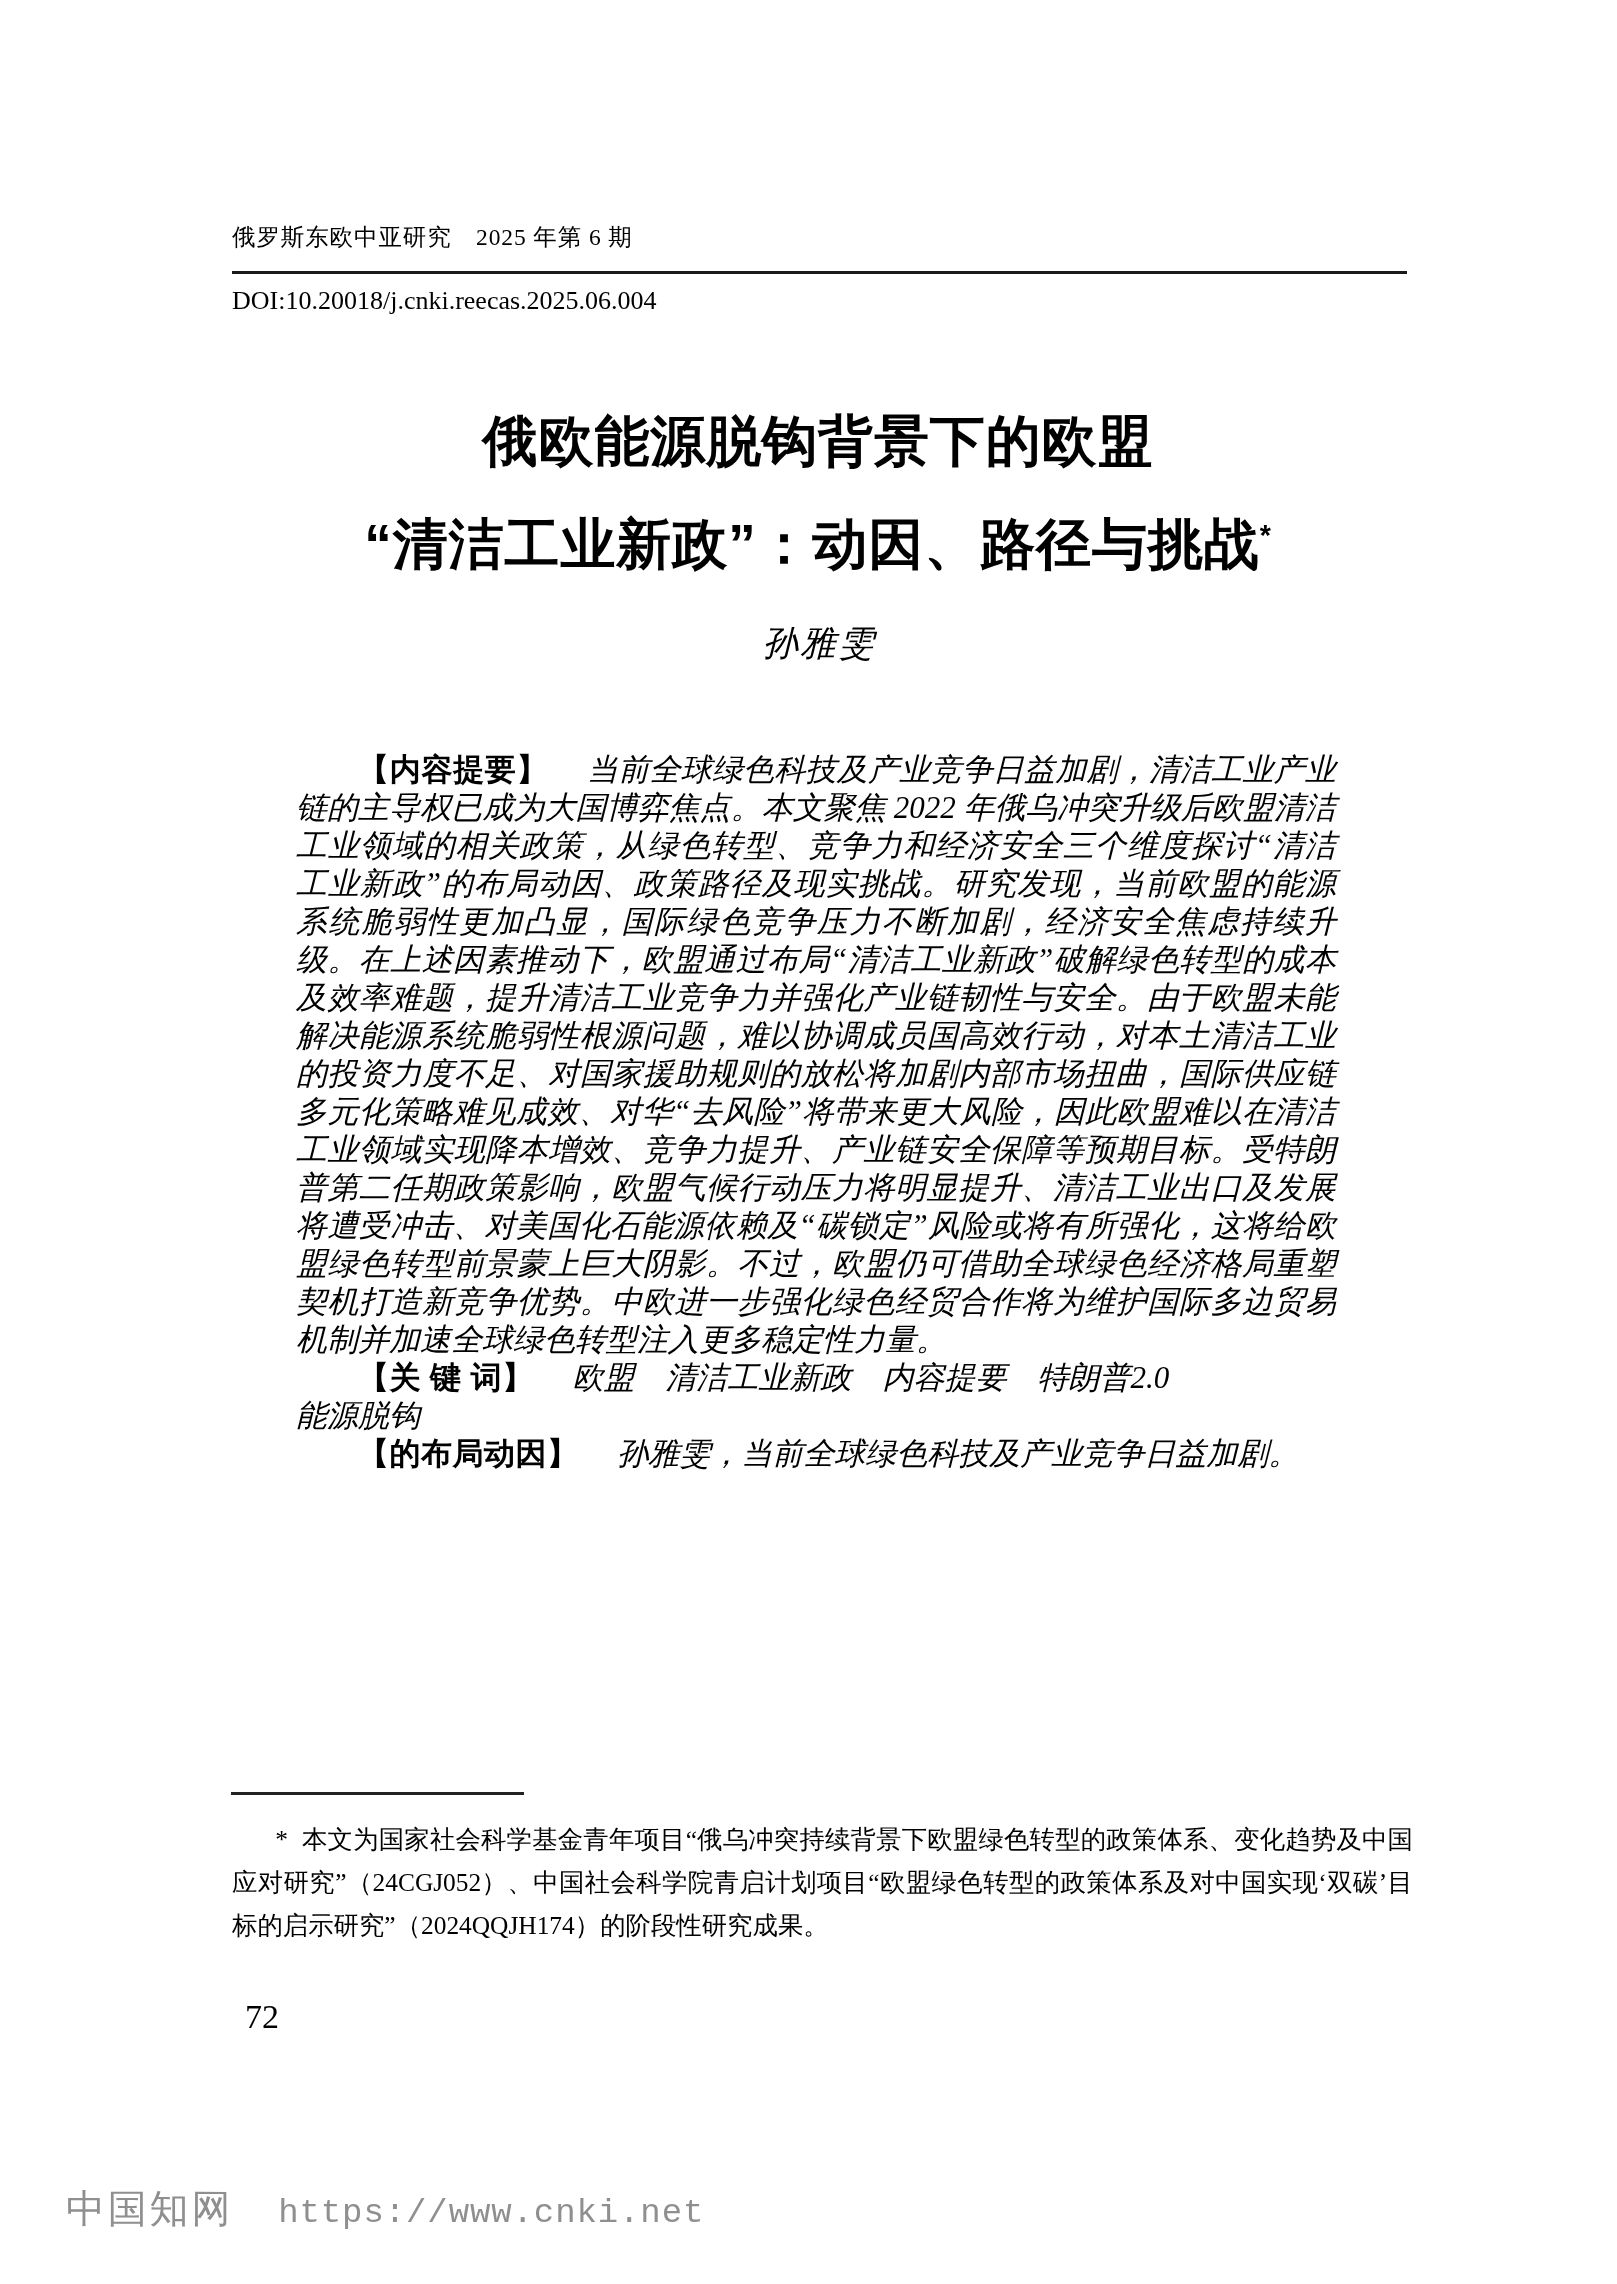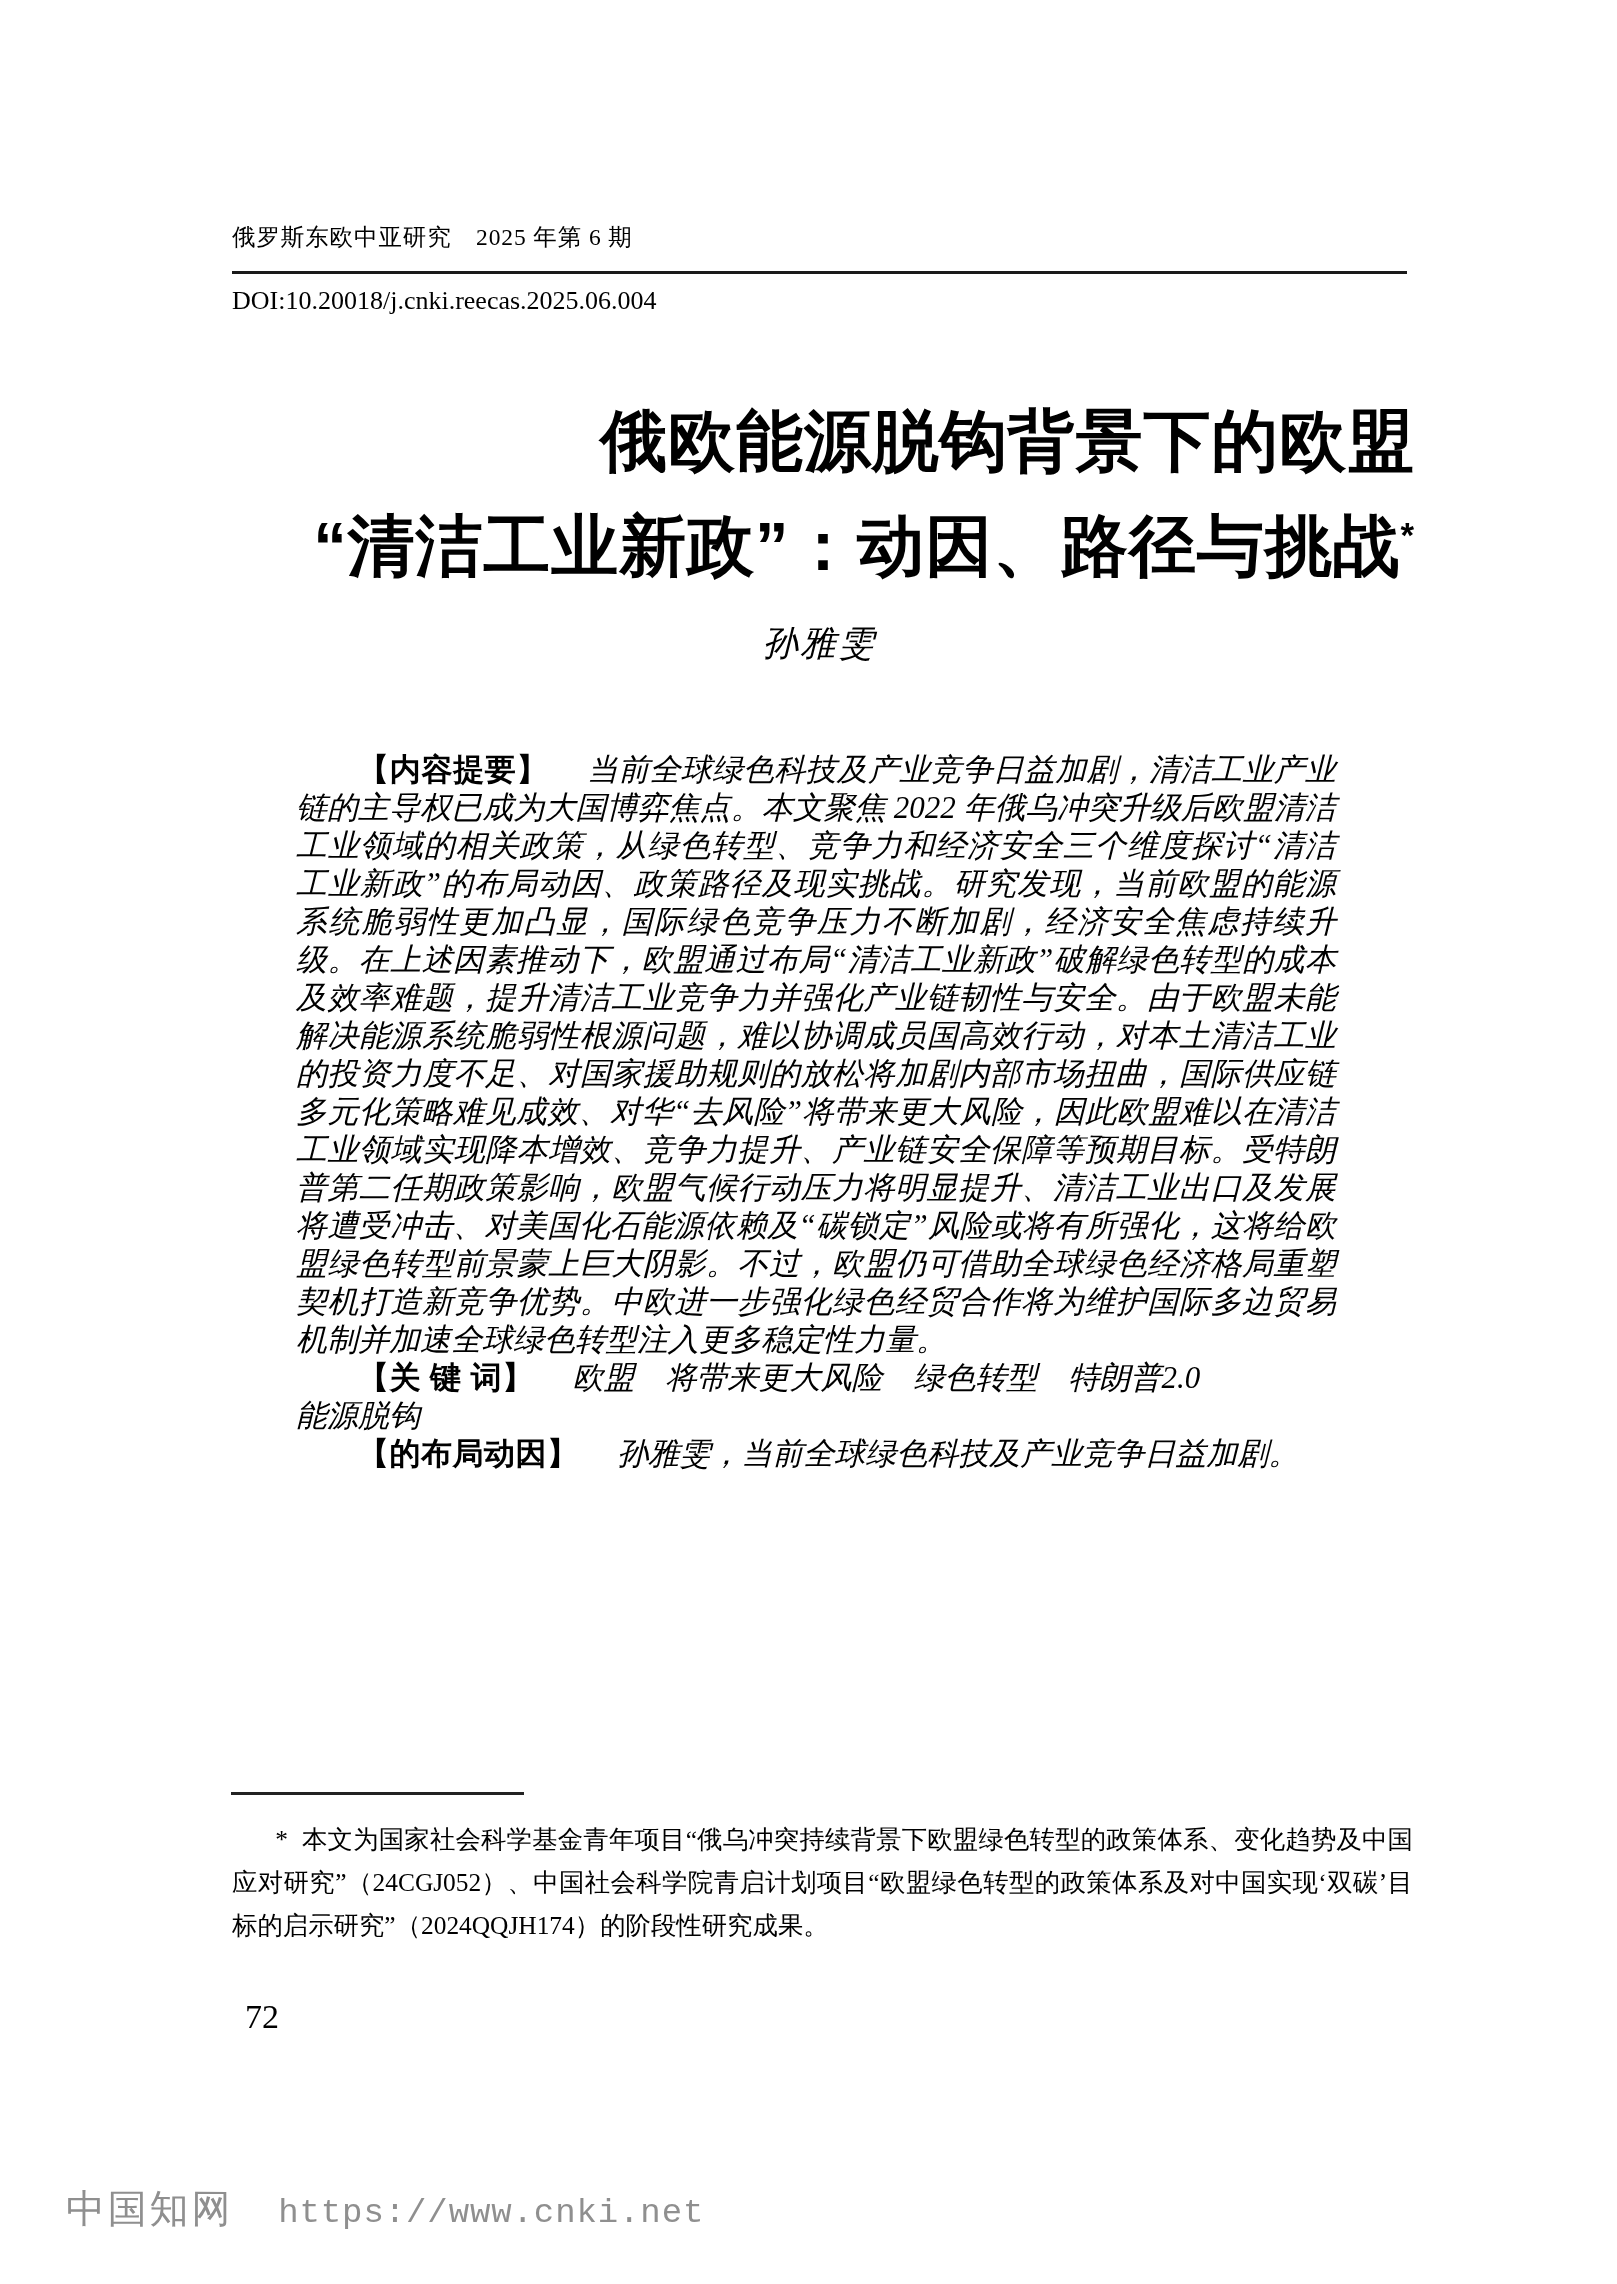--- a/index.html
+++ b/index.html
@@ -41,24 +41,24 @@
     font-size: 26px;
     white-space: nowrap;
   }
 
   
   .title-block {
     position: absolute;
     left: 221px;
     top: 394px;
     width: 1194px;
-    text-align: right;
+    text-align: center;
     font-family: "Liberation Sans", "DejaVu Sans", sans-serif;
     font-weight: bold;
-    font-size: 67px;
+    font-size: 55px;
     line-height: 94px;
     letter-spacing: 0.9px;
     white-space: nowrap;
   }
   .title-asterisk {
     font-size: 0.52em;
     vertical-align: 0.62em;
     font-weight: bold;
   }
 
@@ -177,21 +177,21 @@
     <div>俄欧能源脱钩背景下的欧盟</div>
     <div><span>“清洁工业新政”：动因、路径与挑战</span><span class="title-asterisk">*</span></div>
   </div>
 
   <div class="author-line">孙雅雯</div>
 
   <div class="abstract-block">
 
     <p class="para-justify indent-2"><span class="block-label">【内容提要】</span><span class="body-kai">当前全球绿色科技及产业竞争日益加剧，清洁工业产业链的主导权已成为大国博弈焦点。本文聚焦 2022 年俄乌冲突升级后欧盟清洁工业领域的相关政策，从绿色转型、竞争力和经济安全三个维度探讨“清洁工业新政”的布局动因、政策路径及现实挑战。研究发现，当前欧盟的能源系统脆弱性更加凸显，国际绿色竞争压力不断加剧，经济安全焦虑持续升级。在上述因素推动下，欧盟通过布局“清洁工业新政”破解绿色转型的成本及效率难题，提升清洁工业竞争力并强化产业链韧性与安全。由于欧盟未能解决能源系统脆弱性根源问题，难以协调成员国高效行动，对本土清洁工业的投资力度不足、对国家援助规则的放松将加剧内部市场扭曲，国际供应链多元化策略难见成效、对华“去风险”将带来更大风险，因此欧盟难以在清洁工业领域实现降本增效、竞争力提升、产业链安全保障等预期目标。受特朗普第二任期政策影响，欧盟气候行动压力将明显提升、清洁工业出口及发展将遭受冲击、对美国化石能源依赖及“碳锁定”风险或将有所强化，这将给欧盟绿色转型前景蒙上巨大阴影。不过，欧盟仍可借助全球绿色经济格局重塑契机打造新竞争优势。中欧进一步强化绿色经贸合作将为维护国际多边贸易机制并加速全球绿色转型注入更多稳定性力量。</span></p>
 
-    <p class="kw-line1 indent-2"><span class="block-label">【关 键 词】</span><span class="body-kai">欧盟　将带来更大风险　绿色转型　特朗普2.0</span></p>
+    <p class="kw-line1 indent-2"><span class="block-label">【关 键 词】</span><span class="body-kai">欧盟　清洁工业新政　内容提要　特朗普2.0</span></p>
 
     <p class="body-kai">能源脱钩</p>
 
     <p class="bio-line indent-2"><span class="block-label">【的布局动因】</span><span class="body-kai">孙雅雯，当前全球绿色科技及产业竞争日益加剧。</span></p>
   </div>
 
   <div class="footnote-rule"></div>
 
   <div class="footnote-block">
     <p><span class="footnote-marker">*</span><span>本文为国家社会科学基金青年项目“俄乌冲突持续背景下欧盟绿色转型的政策体系、变化趋势及中国应对研究”（24CGJ052）、中国社会科学院青启计划项目“欧盟绿色转型的政策体系及对中国实现‘双碳’目标的启示研究”（2024QQJH174）的阶段性研究成果。</span></p>

